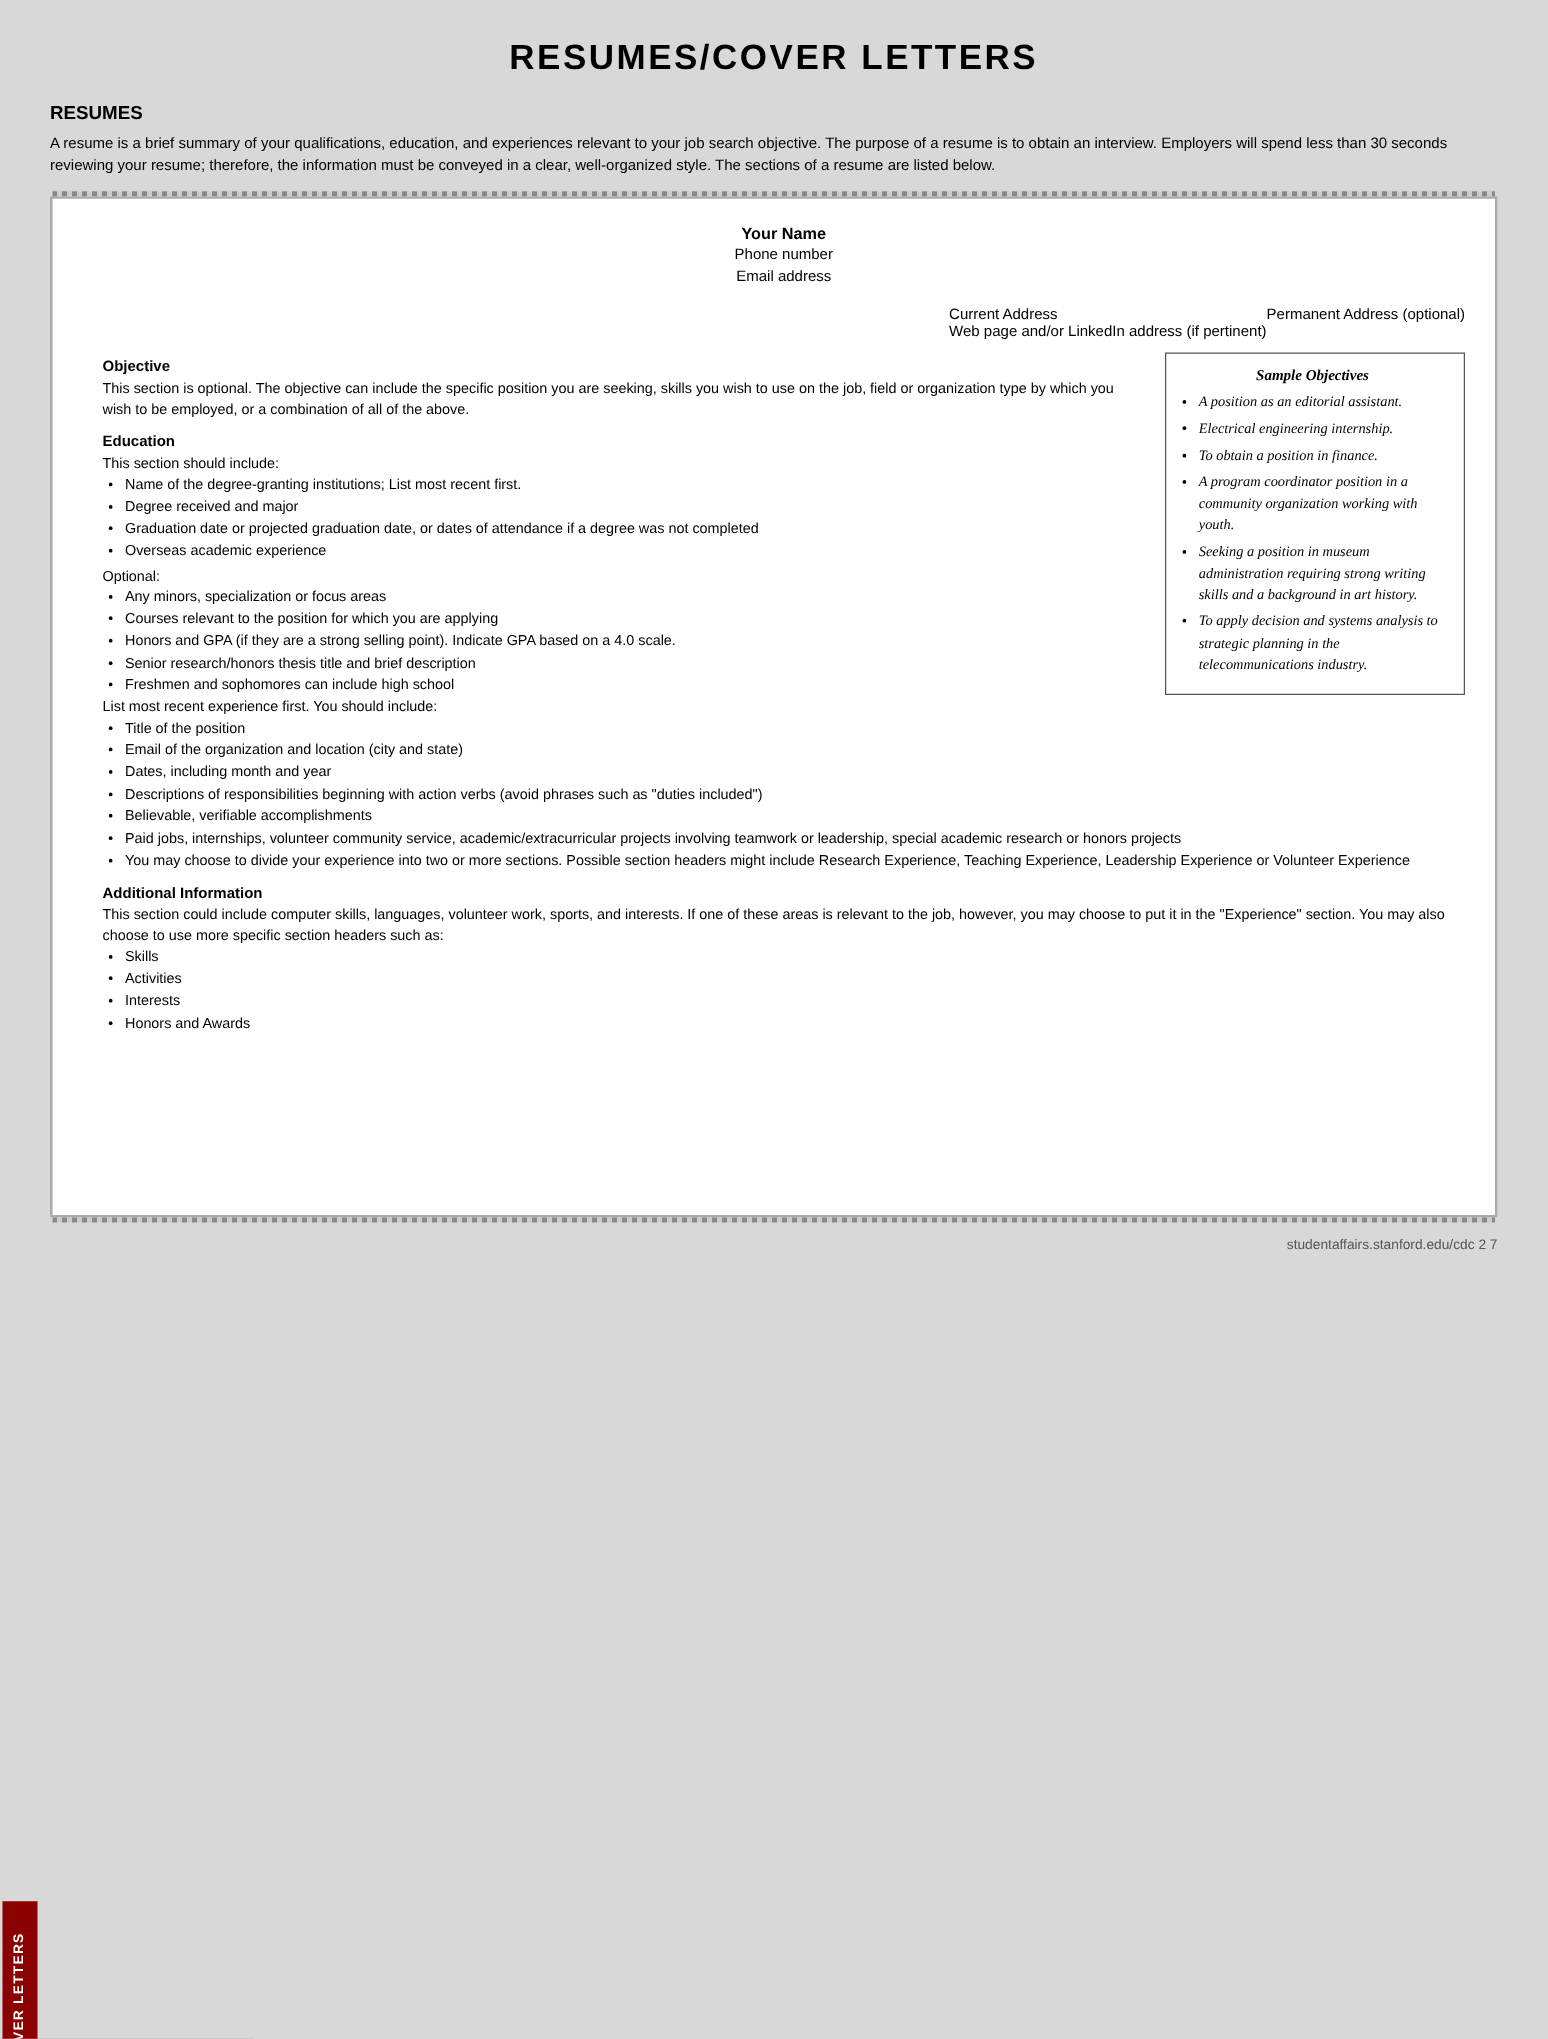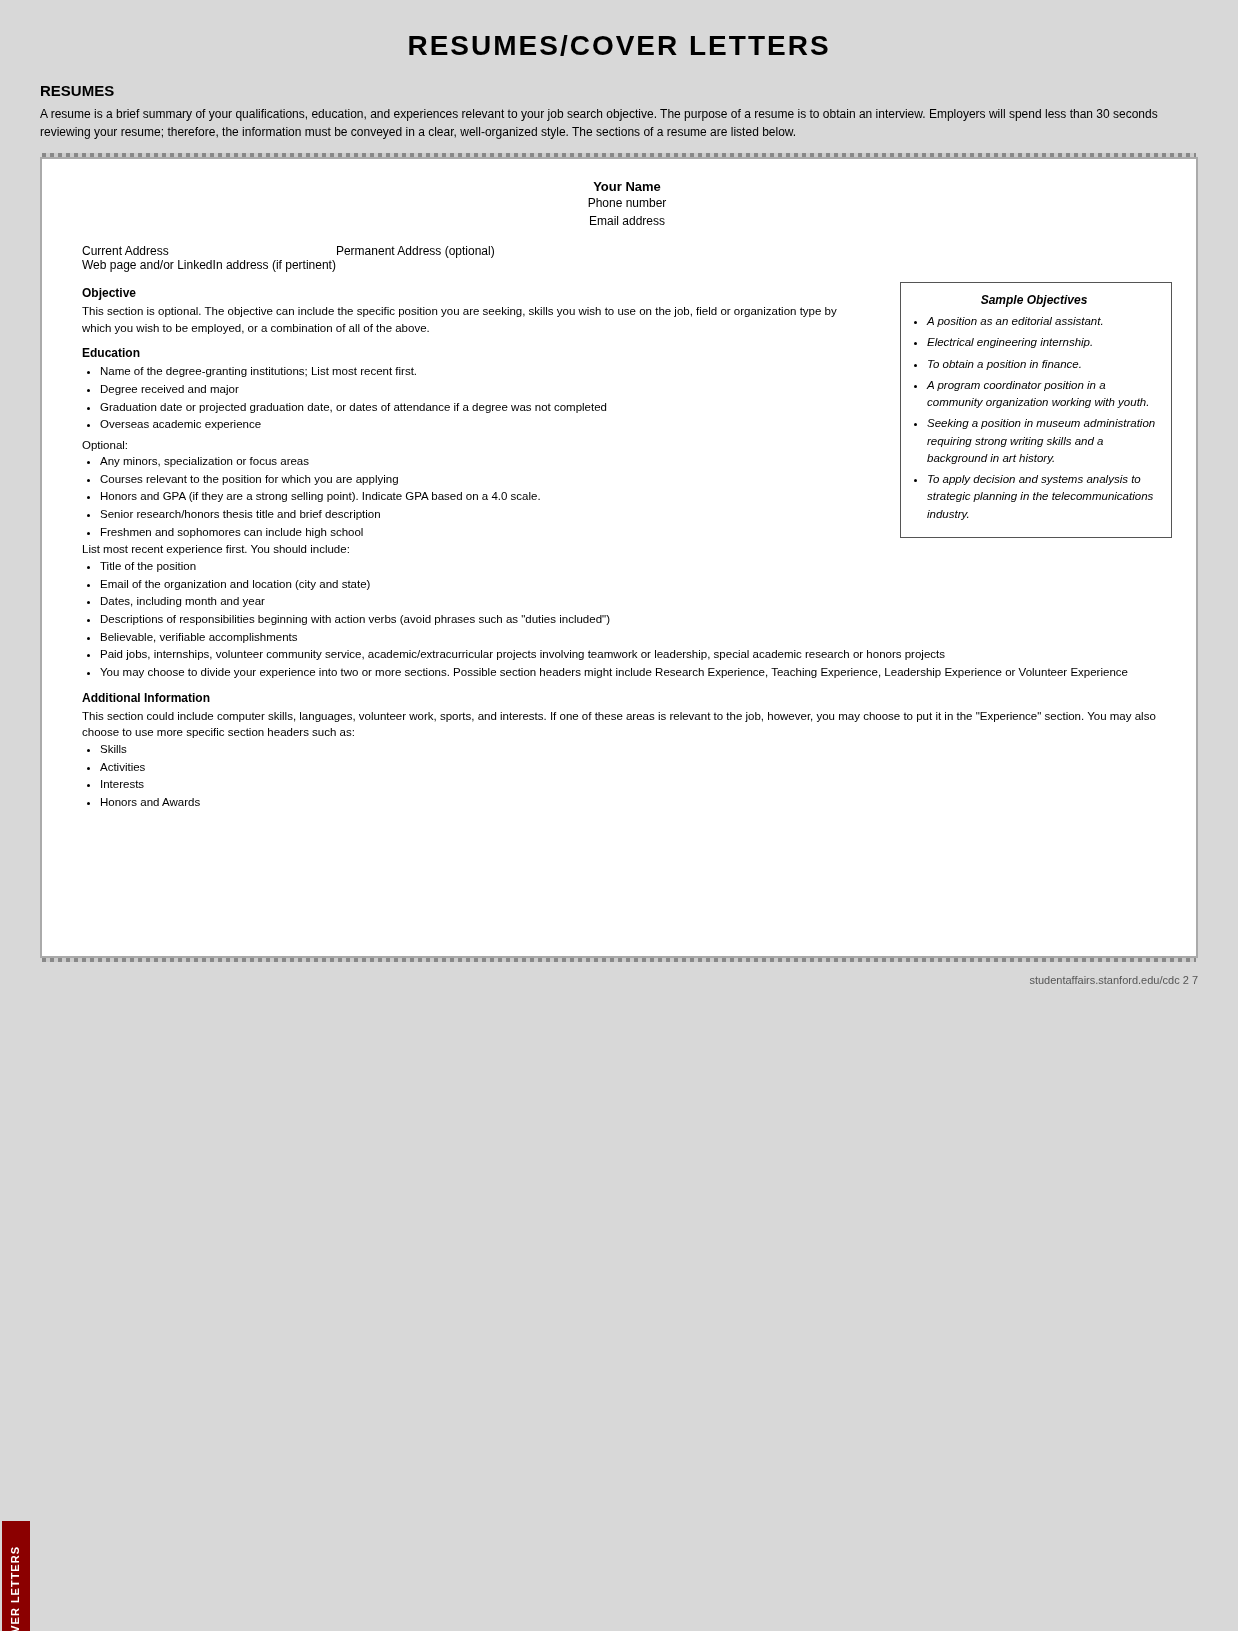--- a/index.html
+++ b/index.html
@@ -125,21 +125,21 @@
     .resume-name {
       font-weight: bold;
       font-size: 13px;
     }
     .resume-contact {
       font-size: 12px;
       line-height: 1.5;
     }
     .address-row {
       display: flex;
-      justify-content: flex-start;
+      justify-content: flex-end;
       font-size: 12px;
       margin-bottom: 4px;
     }
     .resume-section-title {
       font-weight: bold;
       font-size: 12px;
       margin-top: 10px;
       margin-bottom: 3px;
     }
     .resume-body-text {
@@ -157,22 +157,23 @@
     }
     
     .resume-two-col {
       display: flex;
       gap: 32px;
     }
     .resume-left-col {
       flex: 1.1;
     }
     .resume-right-col {
-      width: 272px;
+      width: 240px;
       flex-shrink: 0;
+      font-family: Liberation Serif, serif;
     }
     
     .sample-objectives-box {
       border: 1.5px solid #555;
       padding: 10px 14px 10px 10px;
       font-size: 11.5px;
       background: white;
       margin-top: 6px;
     }
     .sample-objectives-title {
@@ -235,20 +236,21 @@
       </div>
 
       <div class="resume-two-col">
 
         <div class="resume-left-col">
 
           <div class="resume-section-title">Objective</div>
           <p class="resume-body-text">This section is optional. The objective can include the specific position you are seeking, skills you wish to use on the job, field or organization type by which you wish to be employed, or a combination of all of the above.</p>
 
           <div class="resume-section-title">Education</div>
+          <p class="resume-body-text">This section should include:</p>
           <ul class="resume-bullet-list">
             <li>Name of the degree-granting institutions; List most recent first.</li>
             <li>Degree received and major</li>
             <li>Graduation date or projected graduation date, or dates of attendance if a degree was not completed</li>
             <li>Overseas academic experience</li>
           </ul>
           <p class="optional-label">Optional:</p>
           <ul class="resume-bullet-list">
             <li>Any minors, specialization or focus areas</li>
             <li>Courses relevant to the position for which you are applying</li>

